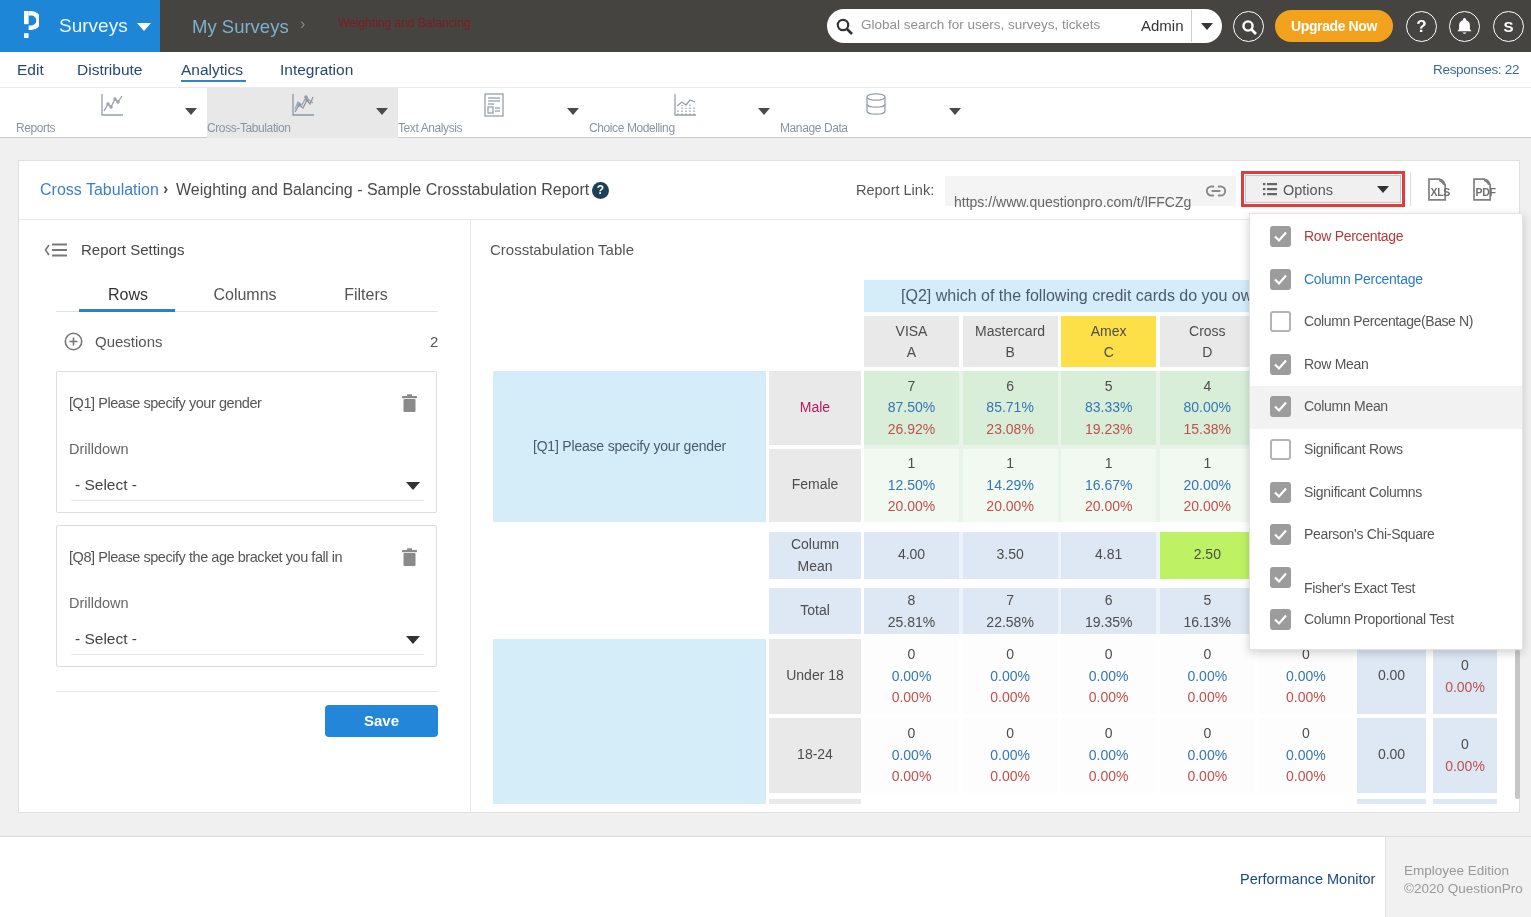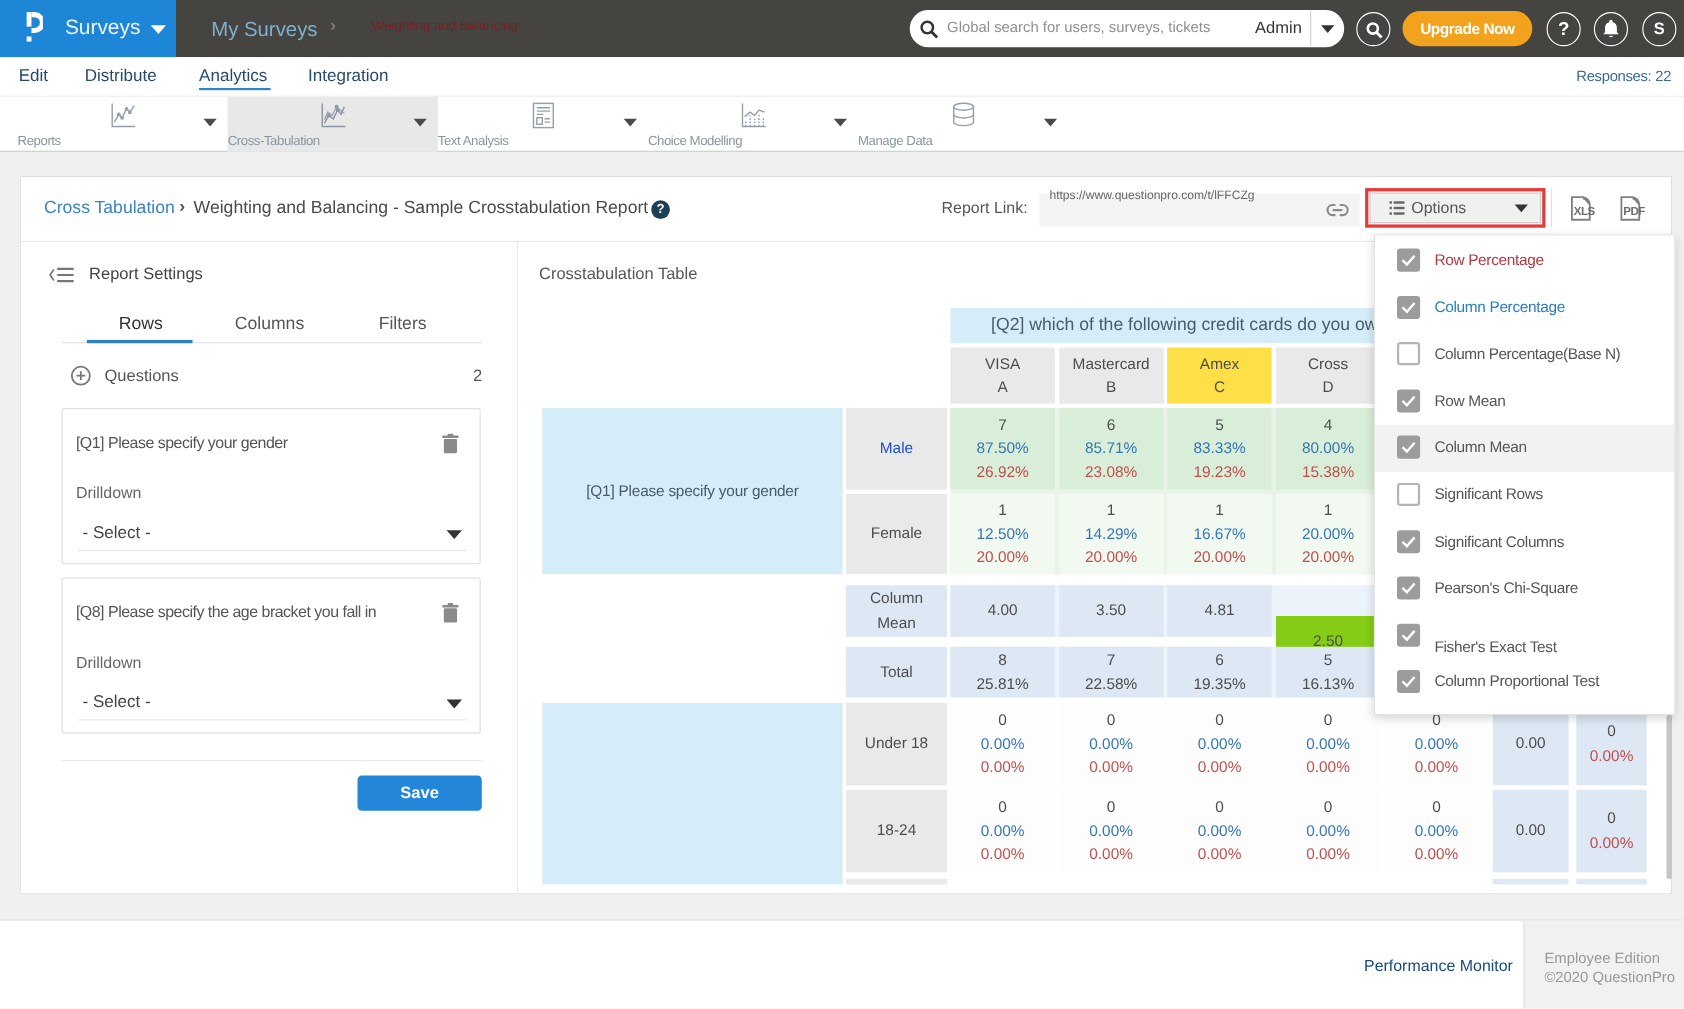--- a/index.html
+++ b/index.html
@@ -114,21 +114,21 @@
   <div class="abs" style="left:18px;top:160px;width:1502px;height:653px;background:#fff;border:1px solid #e0e0e0;"></div>
 
   <div class="abs" style="left:40px;top:181px;color:#3b82c4;font-size:16px;">Cross Tabulation</div>
   <div class="abs" style="left:163px;top:180px;color:#555;font-size:16px;font-weight:bold;">›</div>
   <div class="abs" style="left:176px;top:181px;color:#4a4a4a;font-size:16px;">Weighting and Balancing - Sample Crosstabulation Report</div>
   <div class="abs" style="left:592px;top:182px;width:17px;height:17px;border-radius:50%;background:#1c4058;color:#fff;font-size:12px;font-weight:bold;text-align:center;line-height:17px;">?</div>
   <div class="abs" style="left:19px;top:219px;width:1500px;height:1px;background:#e8e8e8;"></div>
 
   <div class="abs" style="left:856px;top:182px;color:#555;font-size:14.5px;">Report Link:</div>
   <div class="abs" style="left:945px;top:176px;width:291px;height:30px;background:#f4f4f4;"></div>
-  <div class="abs" style="left:954px;top:172px;color:#666;font-size:11px;">https://www.questionpro.com/t/lFFCZg</div>
+  <div class="abs" style="left:954px;top:194px;color:#666;font-size:14px;">https://www.questionpro.com/t/lFFCZg</div>
   <div class="abs" id="linkicon" style="left:1205px;top:180px;width:22px;height:22px;"><svg width="22" height="22" viewBox="0 0 24 24" fill="none" stroke="#8a8a8a" stroke-width="2.1" stroke-linecap="round">
         <path d="M15 7h2a5 5 0 0 1 0 10h-2"></path>
         <path d="M9 17H7A5 5 0 0 1 7 7h2"></path>
         <line x1="8" y1="12" x2="16" y2="12"></line>
       </svg></div>
 
   <div class="abs" style="left:1245px;top:175px;width:156px;height:28px;background:#f0f0f0;border:1px solid #c8c8c8;"></div>
   <div class="abs" id="listicon" style="left:1263px;top:182px;width:14px;height:14px;"><svg width="14" height="14" viewBox="0 0 14 14" fill="#666">
 <rect x="0" y="1" width="2.4" height="2.2"></rect>
         <rect x="4" y="1" width="10" height="2.2"></rect>
@@ -253,21 +253,21 @@
           <div style="color:#4d4d4d">Total</div>
         </div>
       </div>
   <div class="tc" style="left:493px;top:371px;width:273px;height:151px;background:#d5ecf9;">
         <div class="tcin">
           <div style="color:#4a5b6b;font-size:14px;letter-spacing:-0.2px;">[Q1] Please specify your gender</div>
         </div>
       </div>
   <div class="tc" style="left:769px;top:371px;width:92px;height:73.5px;background:#e9e9e9;">
         <div class="tcin">
-          <div style="color:#1d4ed8">Male</div>
+          <div style="color:#be185d">Male</div>
         </div>
       </div>
   <div class="tc" style="left:769px;top:448.5px;width:92px;height:73.5px;background:#e9e9e9;">
         <div class="tcin">
           <div style="color:#4d4d4d">Female</div>
         </div>
       </div>
   <div class="tc" style="left:864px;top:371px;width:95px;height:73.5px;background:#d9eed9;">
         <div class="tcin">
           <div style="color:#4d4d4d">7</div>
@@ -376,21 +376,21 @@
   <div class="tc" style="left:962.6px;top:531.5px;width:95.0px;height:47.5px;background:#dde8f4;">
         <div class="tcin">
           <div style="color:#4d4d4d">3.50</div>
         </div>
       </div>
   <div class="tc" style="left:1061.2px;top:531.5px;width:95.0px;height:47.5px;background:#dde8f4;">
         <div class="tcin">
           <div style="color:#4d4d4d">4.81</div>
         </div>
       </div>
-  <div class="tc" style="left:1159.8px;top:531.5px;width:95.0px;height:47.5px;background:#84cc16;margin-top:28px;">
+  <div class="tc" style="left:1159.8px;top:531.5px;width:95.0px;height:47.5px;background:#bef264;">
         <div class="tcin">
           <div style="color:#4d4d4d">2.50</div>
         </div>
       </div>
   <div class="tc" style="left:1258.4px;top:531.5px;width:95.0px;height:47.5px;background:#dde8f4;">
         <div class="tcin">
           <div style="color:#4d4d4d">2.00</div>
         </div>
       </div>
   <div class="tc" style="left:1357px;top:531.5px;width:69px;height:47.5px;background:#dde8f4;">

